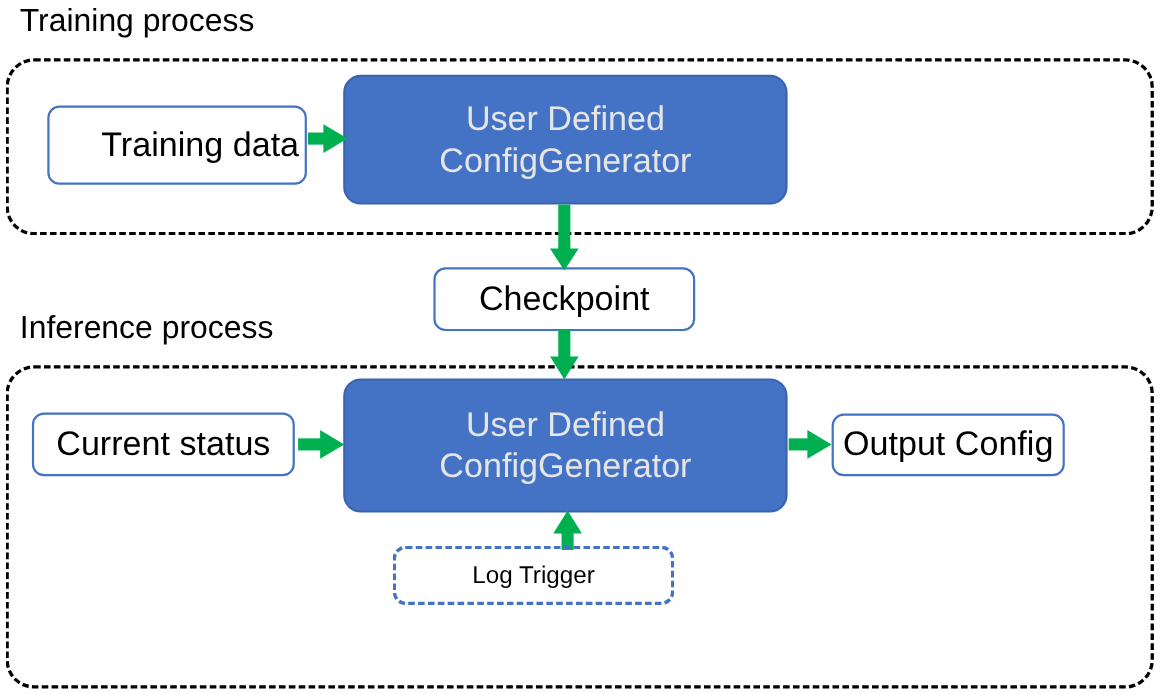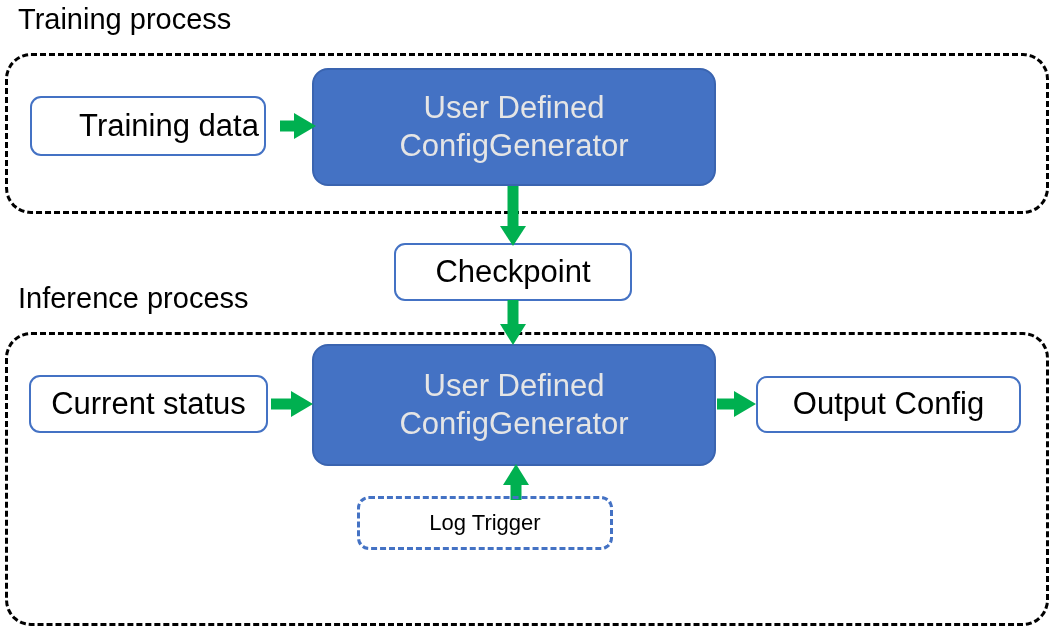--- a/index.html
+++ b/index.html
@@ -51,24 +51,24 @@
     border-radius: 11px;
     background: #ffffff;
     display: flex;
     align-items: center;
     justify-content: center;
     color: #000000;
     font-size: 31px;
     line-height: 1.05;
     white-space: nowrap;
   }
-  #node-training-data { left: 30px;  top: 96px;  width: 236px; height: 60px; padding-left: 42px; }
+  #node-training-data { left: 43px;  top: 96px;  width: 236px; height: 72px; padding-left: 42px; }
   #node-checkpoint    { left: 394px; top: 243px; width: 238px; height: 58px; }
   #node-current-status{ left: 29px;  top: 375px; width: 239px; height: 58px; }
-  #node-output-config { left: 756px; top: 376px; width: 265px; height: 57px; }
+  #node-output-config { left: 756px; top: 376px; width: 212px; height: 57px; }
 
   
   .node-blue {
     position: absolute;
     box-sizing: border-box;
     background: #4472C4;
     border: 2px solid #3A64B0;
     border-radius: 16px;
     display: flex;
     flex-direction: column;

